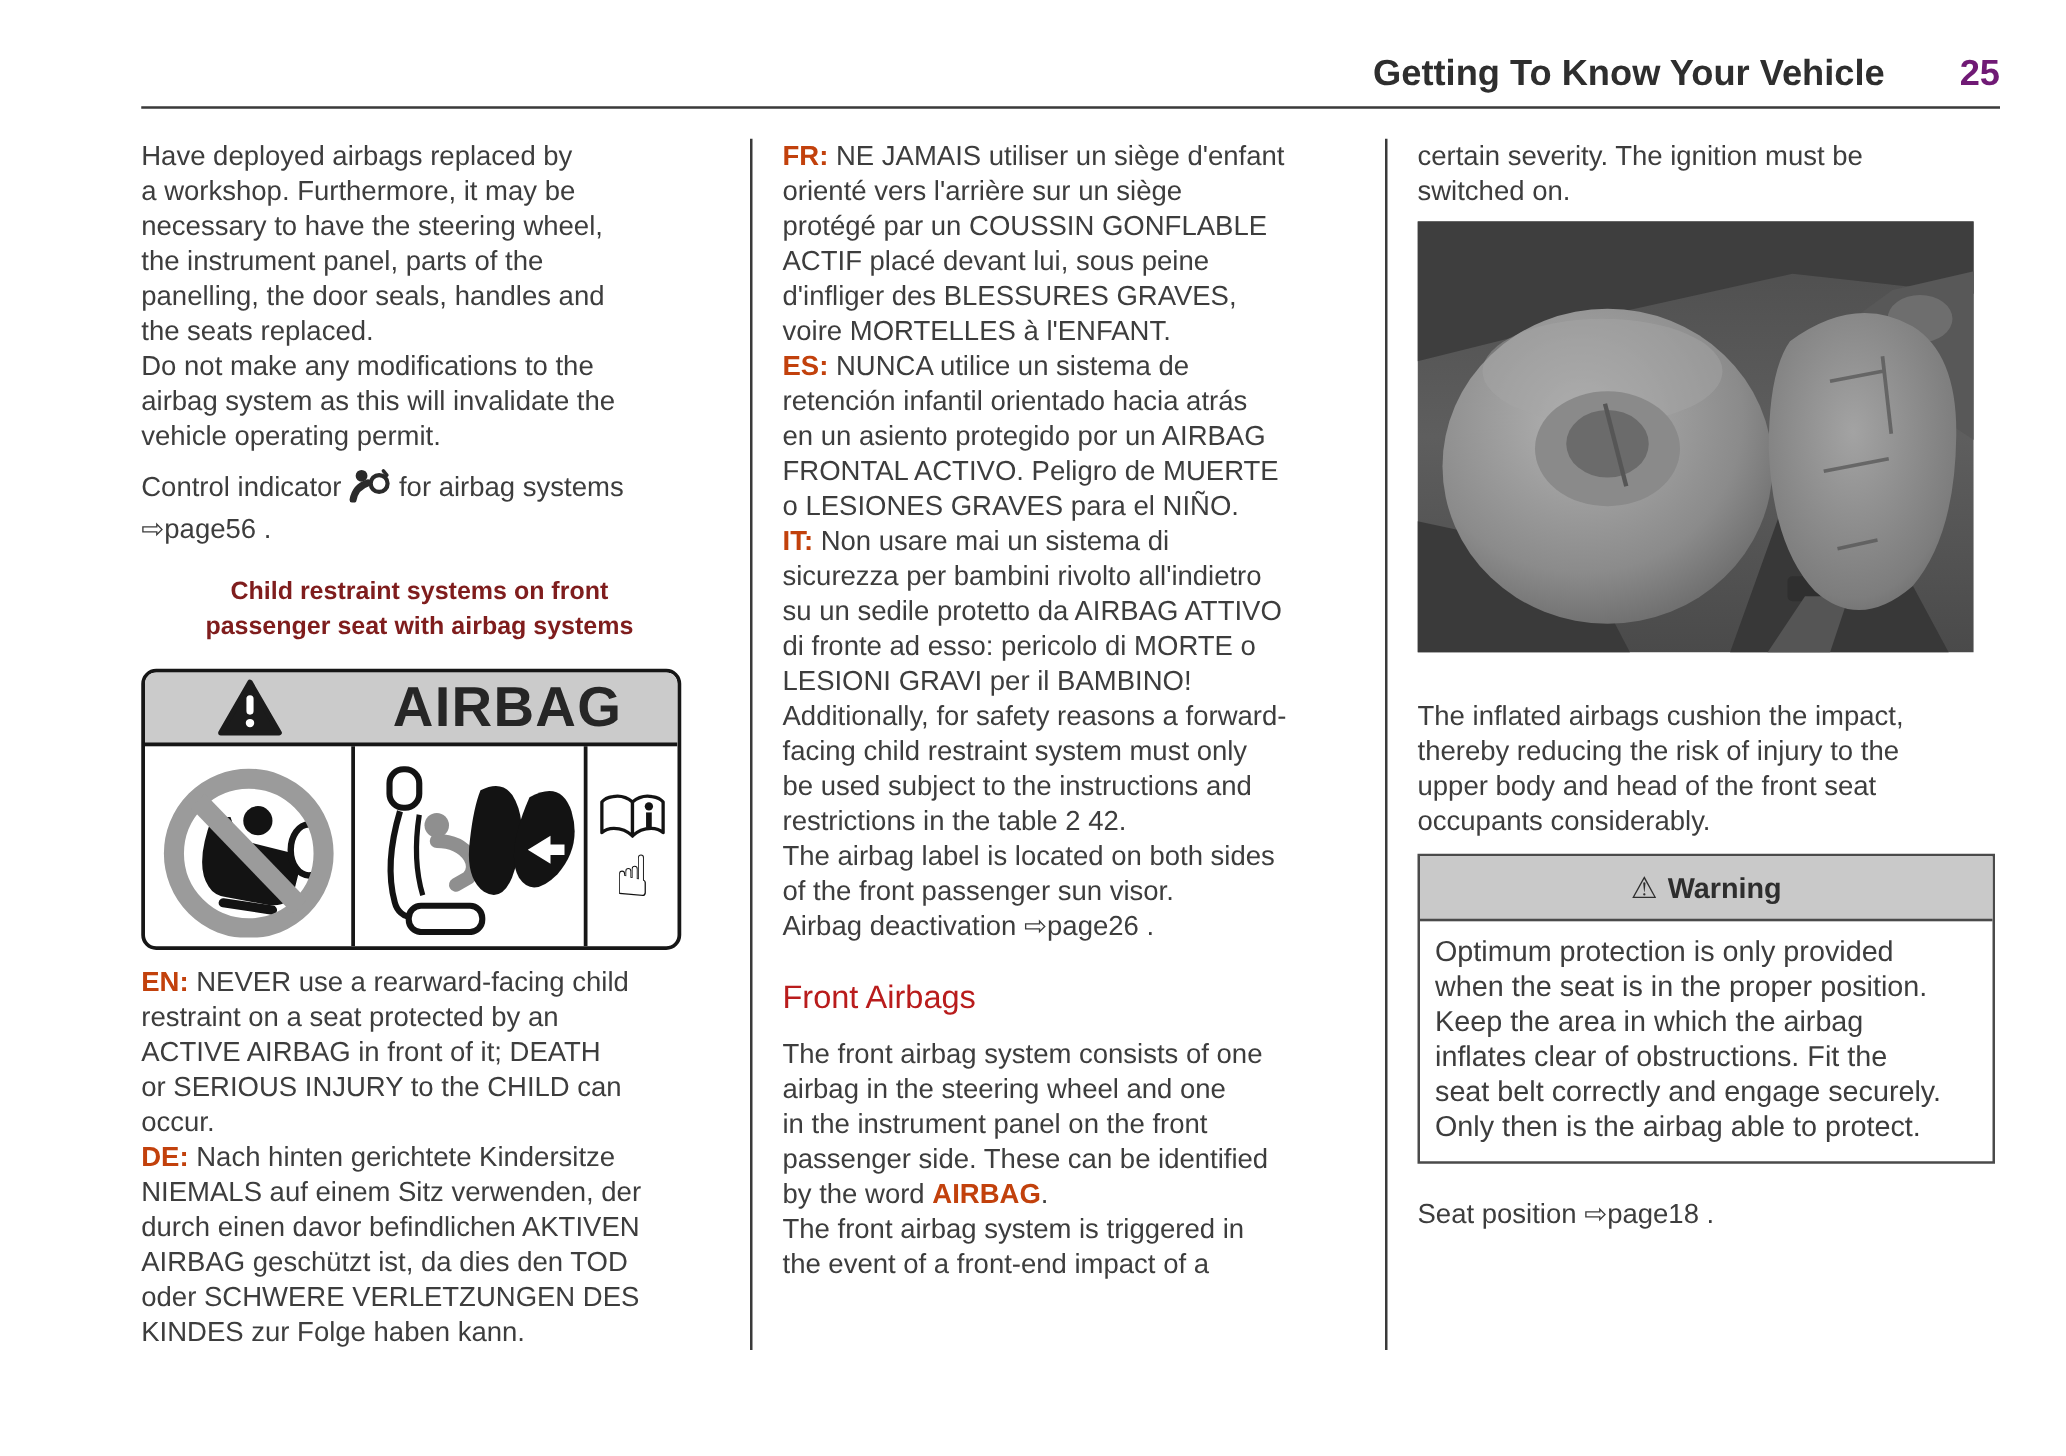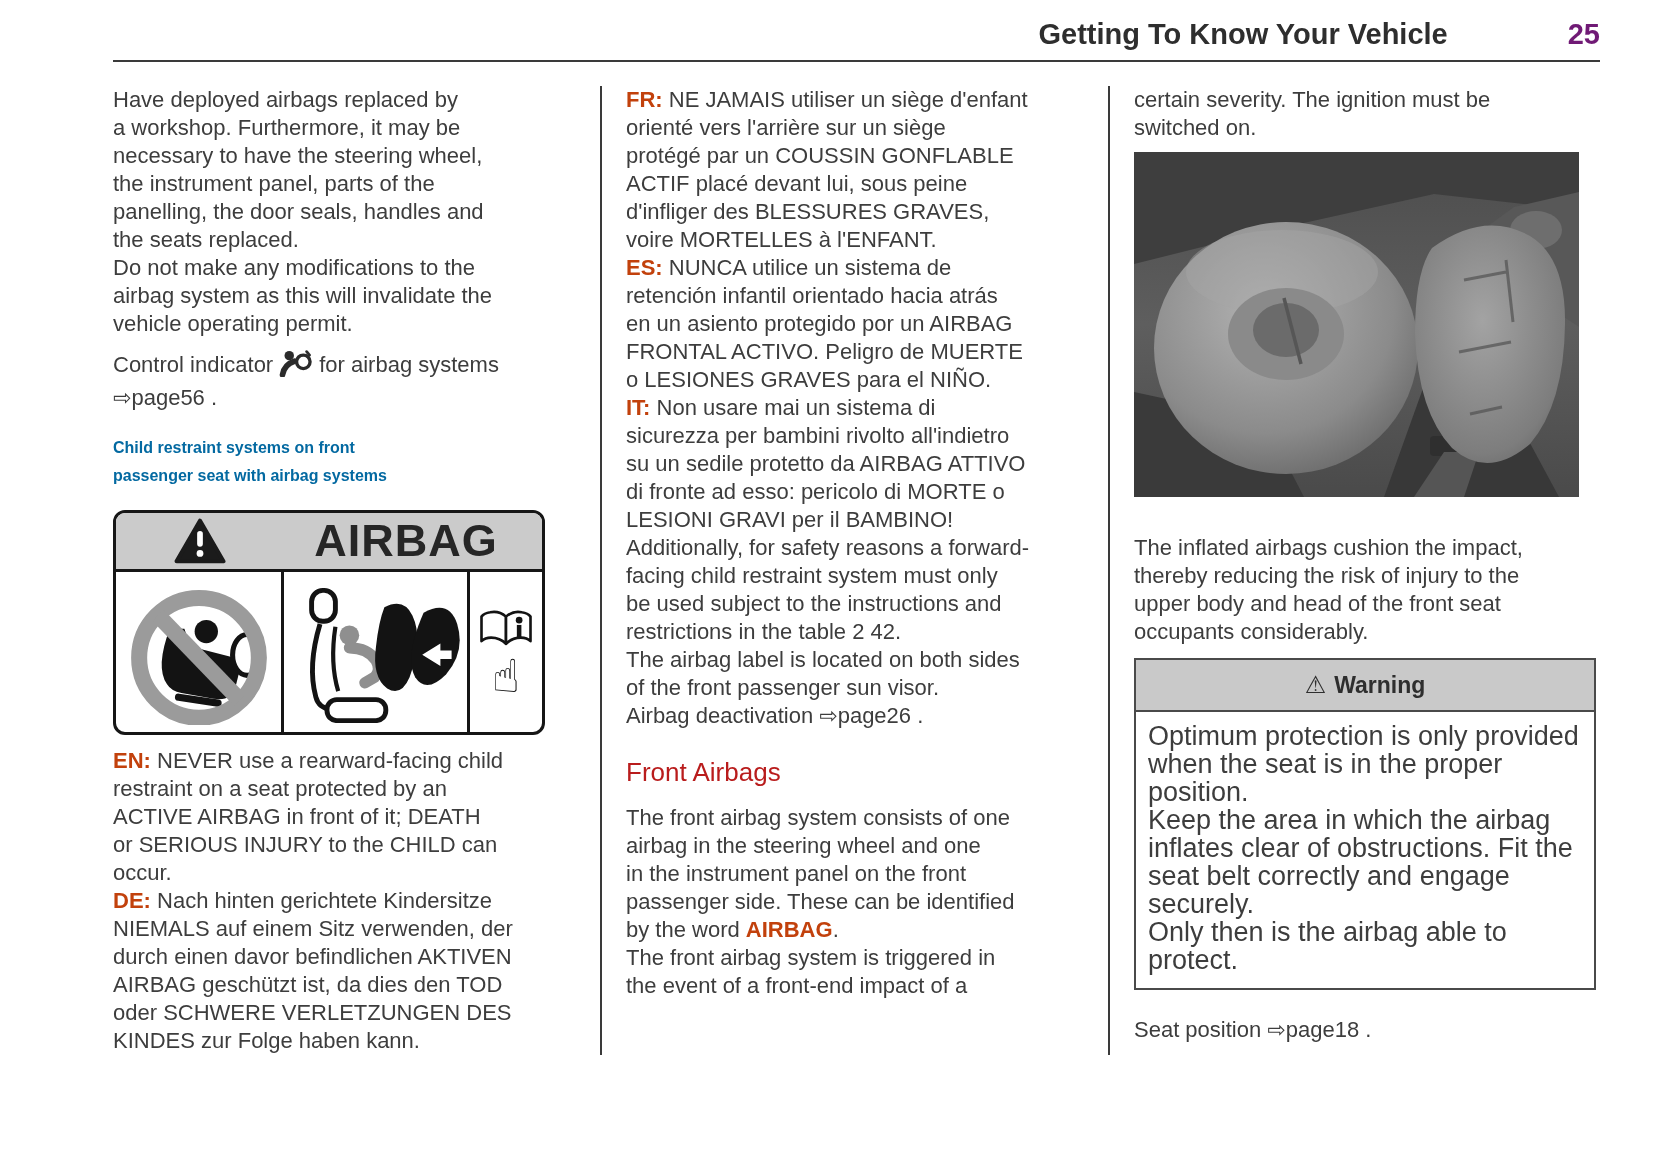--- a/index.html
+++ b/index.html
@@ -4,40 +4,40 @@
 <style>
   html,body{margin:0;padding:0;background:#ffffff;}
   body{
     width:1653px;height:1165px;overflow:hidden;
     font-family:"Liberation Sans","DejaVu Sans",sans-serif;
     color:#3d3d3d;
   }
   .page{box-sizing:border-box;width:1653px;padding:0 53px 0 113px;}
   
   .page-header{
-    display:flex;justify-content:flex-end;align-items:center;gap:120px;
-    padding:18px 0 9px 0;border-bottom:2.5px solid #3a3a3a;
+    display:flex;justify-content:flex-end;align-items:center;gap:60px;
+    padding:43px 0 9px 0;border-bottom:2.5px solid #3a3a3a;
   }
   .page-title{font-size:29px;font-weight:bold;color:#2e2e2e;}
   .page-number{font-size:29px;font-weight:bold;color:#701a75;}
   
   .columns{display:flex;align-items:stretch;margin-top:24px;}
   .sep{width:2px;background:#3a3a3a;}
   .col{font-size:22px;line-height:28px;}
   .col-a{width:445px;margin-right:42px;}
   .col-b{width:452px;margin-left:24px;margin-right:30px;}
   .col-c{width:462px;margin-left:24px;}
   .col p{margin:0;white-space:pre-line;}
   .gap12{margin-top:12px !important;}
   .gap26{margin-top:26px !important;}
   .gap30{margin-top:30px !important;}
   b{color:#c2410c;}
   .sub-heading{
-    margin:22px 0 0 0;font-size:16px;line-height:28px;font-weight:bold;
-    color:#0369a1;white-space:pre-line;
+    margin:22px 0 0 0;font-size:20px;line-height:28px;font-weight:bold;
+    color:#7f1d1d;white-space:pre-line;text-align:center;
   }
   .h2{
     margin:24px 0 14px 0;font-size:26px;line-height:36px;font-weight:normal;color:#b91c1c;
   }
   .ind-icon{display:inline-block;vertical-align:-5px;margin:0 6px;}
   
   .airbag-label{
     margin-top:20px;width:432px;box-sizing:border-box;
     border:3px solid #161616;border-radius:12px;overflow:hidden;background:#fff;
   }
@@ -60,21 +60,21 @@
   .photo-wrap{margin-top:10px;}
   
   .warning-box{
     margin-top:12px;border:2px solid #4a4a4a;box-sizing:border-box;width:462px;background:#fff;
   }
   .warning-head{
     background:#c9c9c9;border-bottom:2px solid #4a4a4a;text-align:center;
     font-size:23px;font-weight:bold;color:#2e2e2e;padding:11px 12px;
   }
   .warning-head .w-icon{font-weight:normal;font-size:24px;margin-right:8px;font-family:"DejaVu Sans",sans-serif;}
-  .warning-body{padding:10px 12px 14px 12px;font-size:27px;line-height:28px;white-space:pre-line;}
+  .warning-body{padding:10px 12px 14px 12px;font-size:23px;line-height:28px;white-space:pre-line;}
 </style>
 </head>
 <body>
 
 <div class="page">
 
   <div class="page-header">
     <span class="page-title">Getting To Know Your Vehicle</span>
     <span class="page-number">25</span>
   </div>

